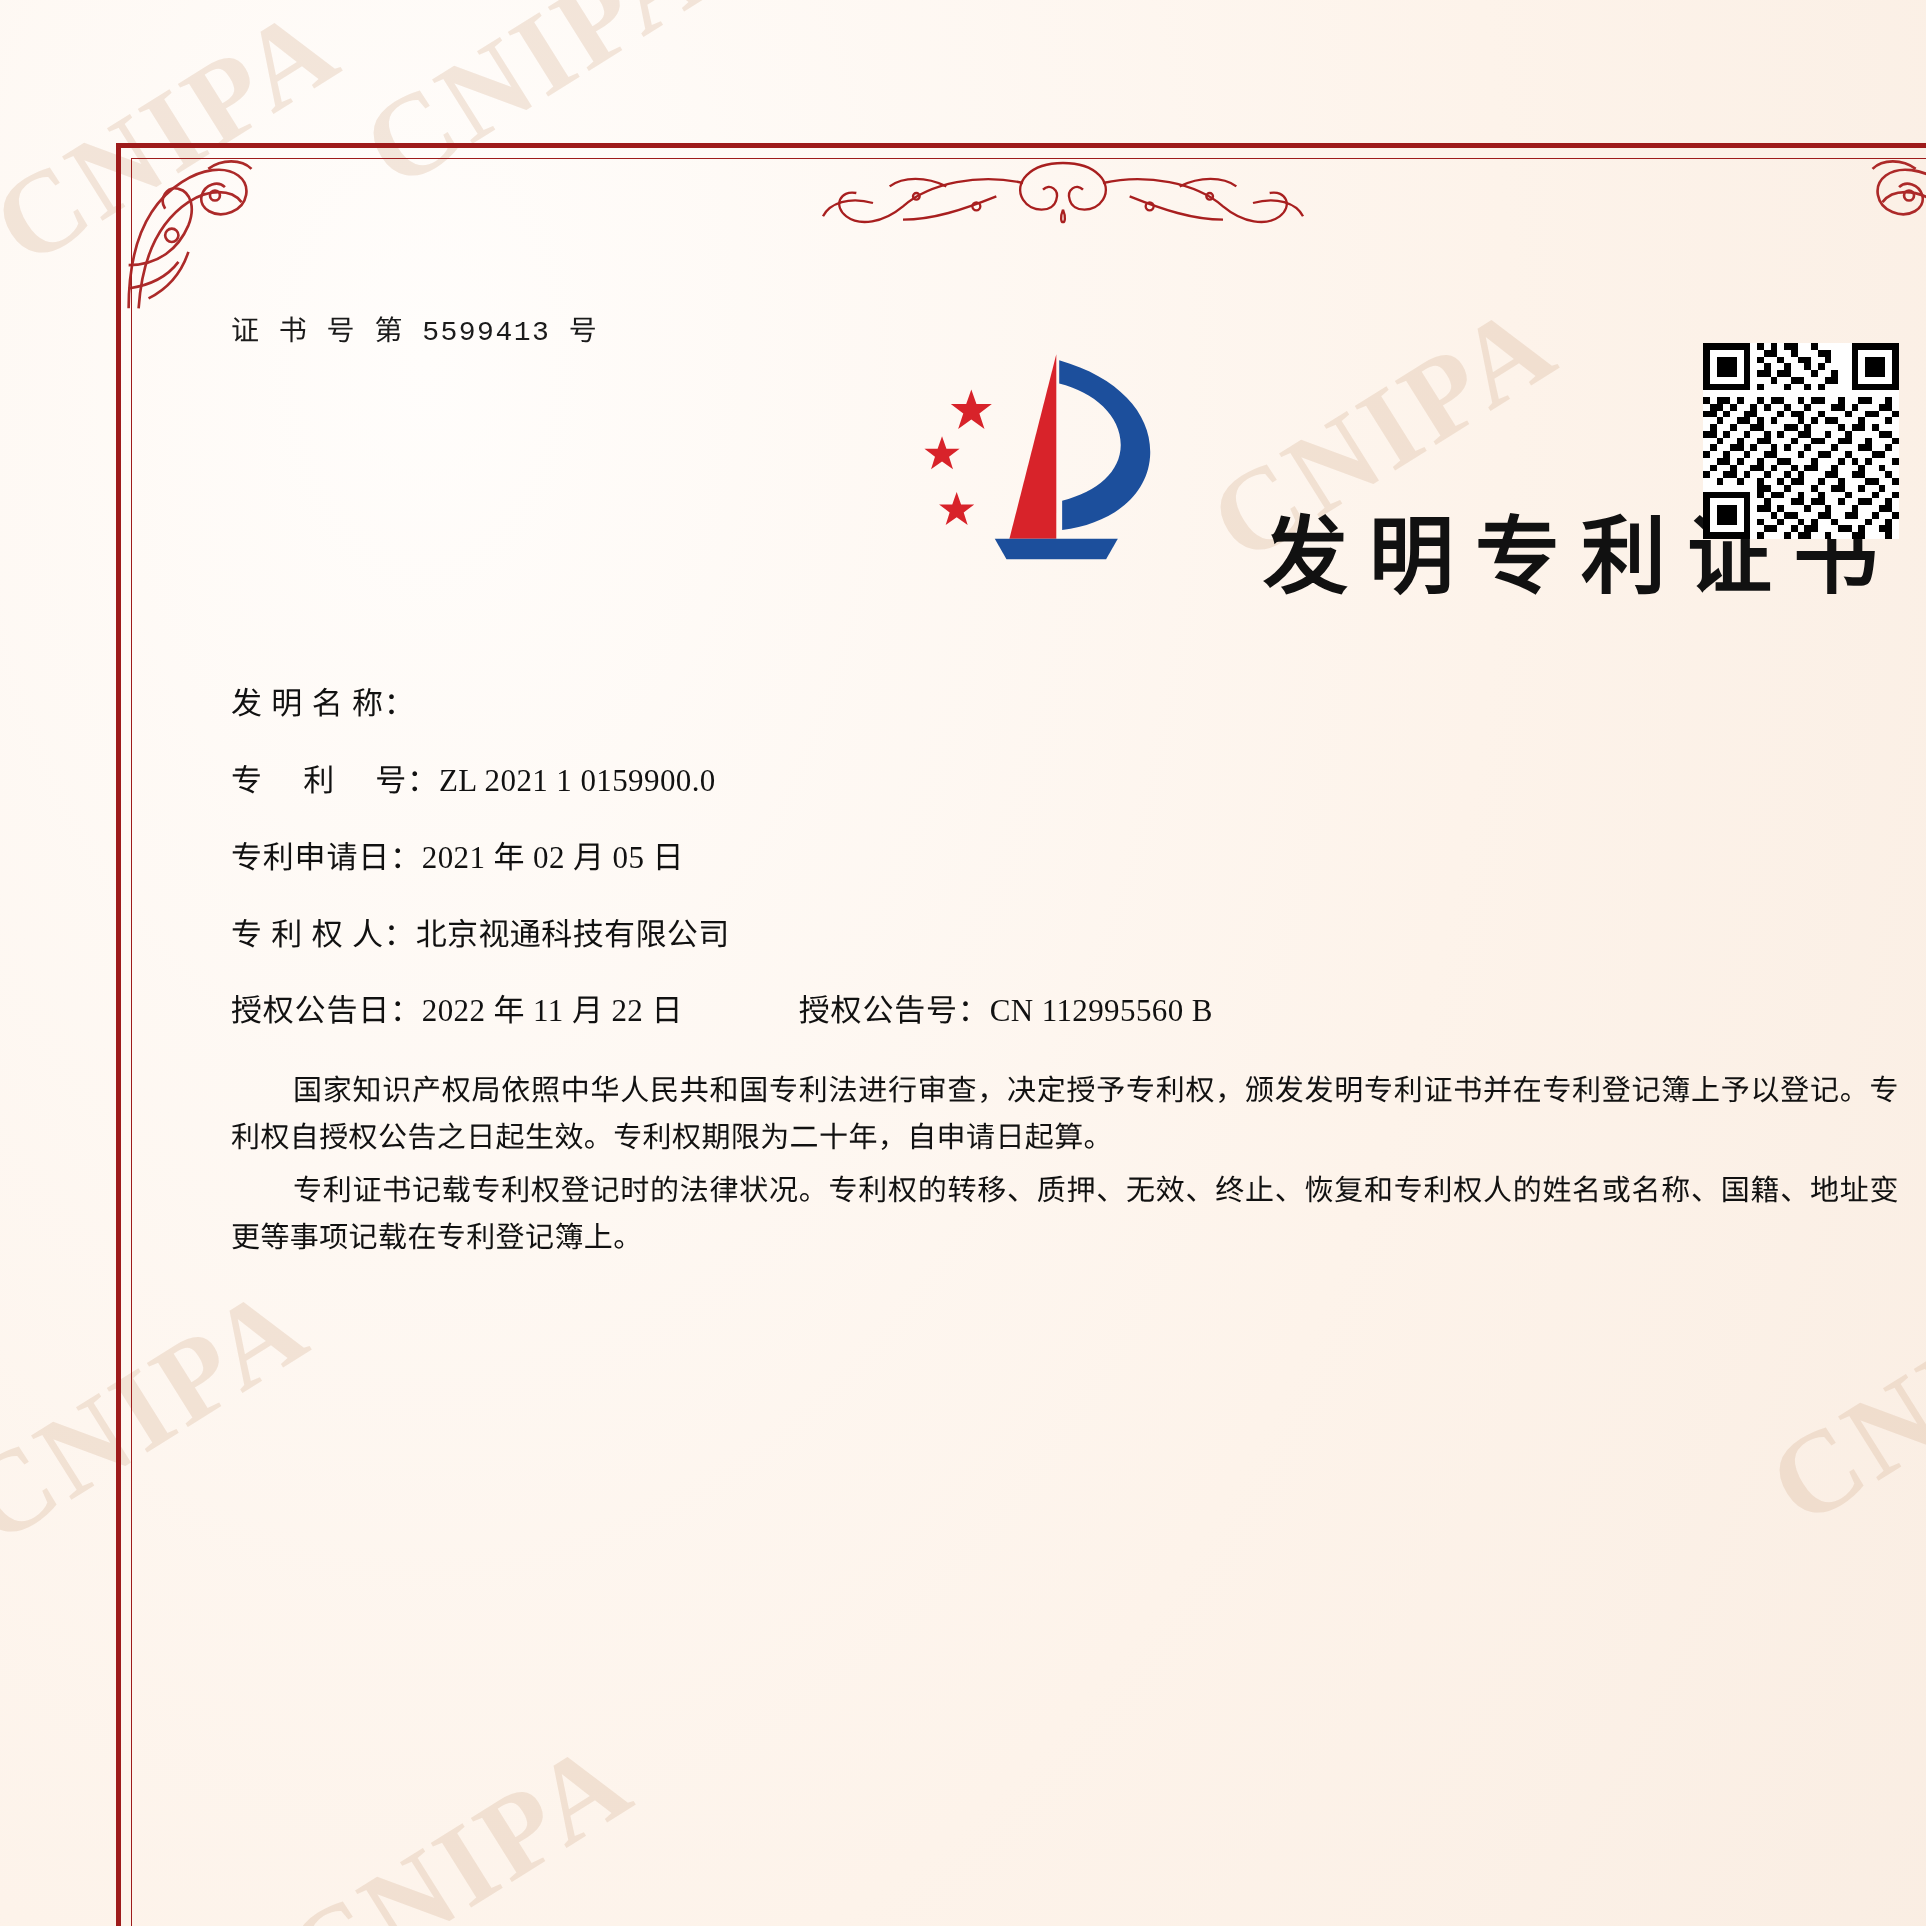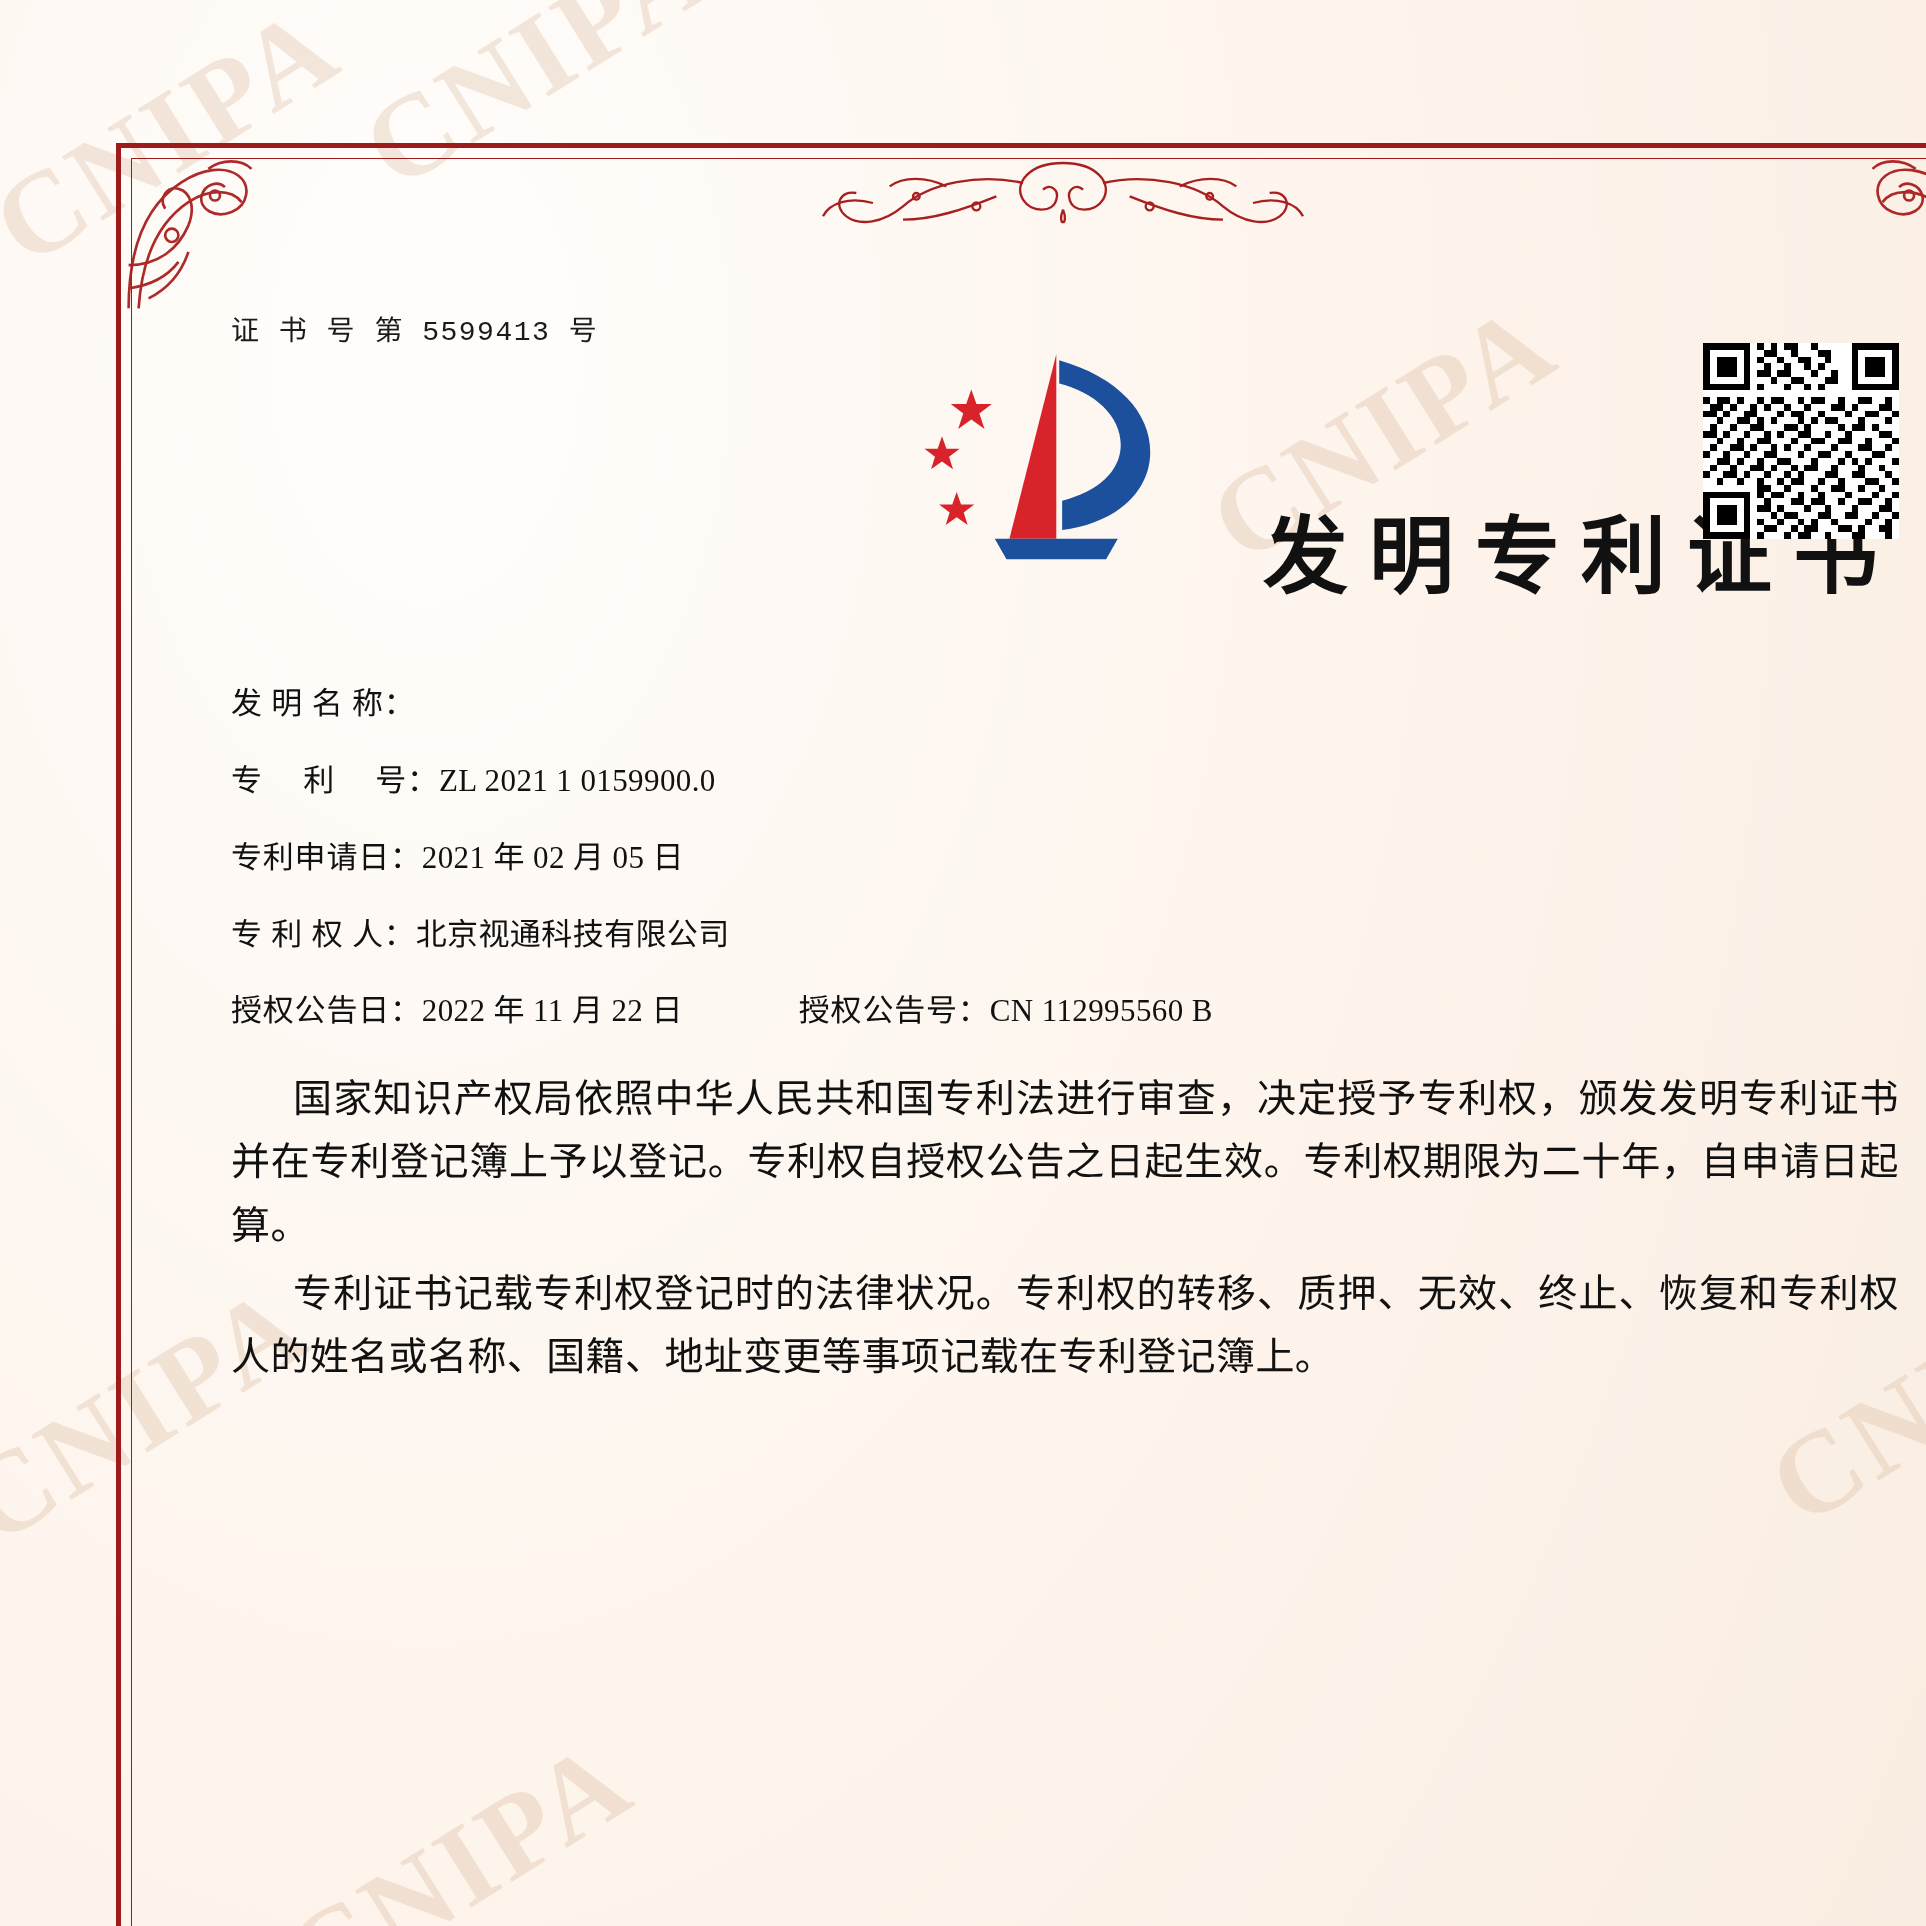--- a/index.html
+++ b/index.html
@@ -148,21 +148,21 @@
     flex: 1 1 auto;
     letter-spacing: 0.4px;
   }
   .field-row.dual .field-value {
     flex: 0 0 auto;
     margin-right: 116px;
   }
 
   .paragraphs {
     margin-top: 15.4px;
-    font-size: 39px;
+    font-size: 29px;
     line-height: 1.62;
     color: #111;
     letter-spacing: 0.4px;
   }
   .paragraphs p {
     margin: 0 0 5.4px 0;
     text-indent: 62px;
     text-align: justify;
   }
 </style>

